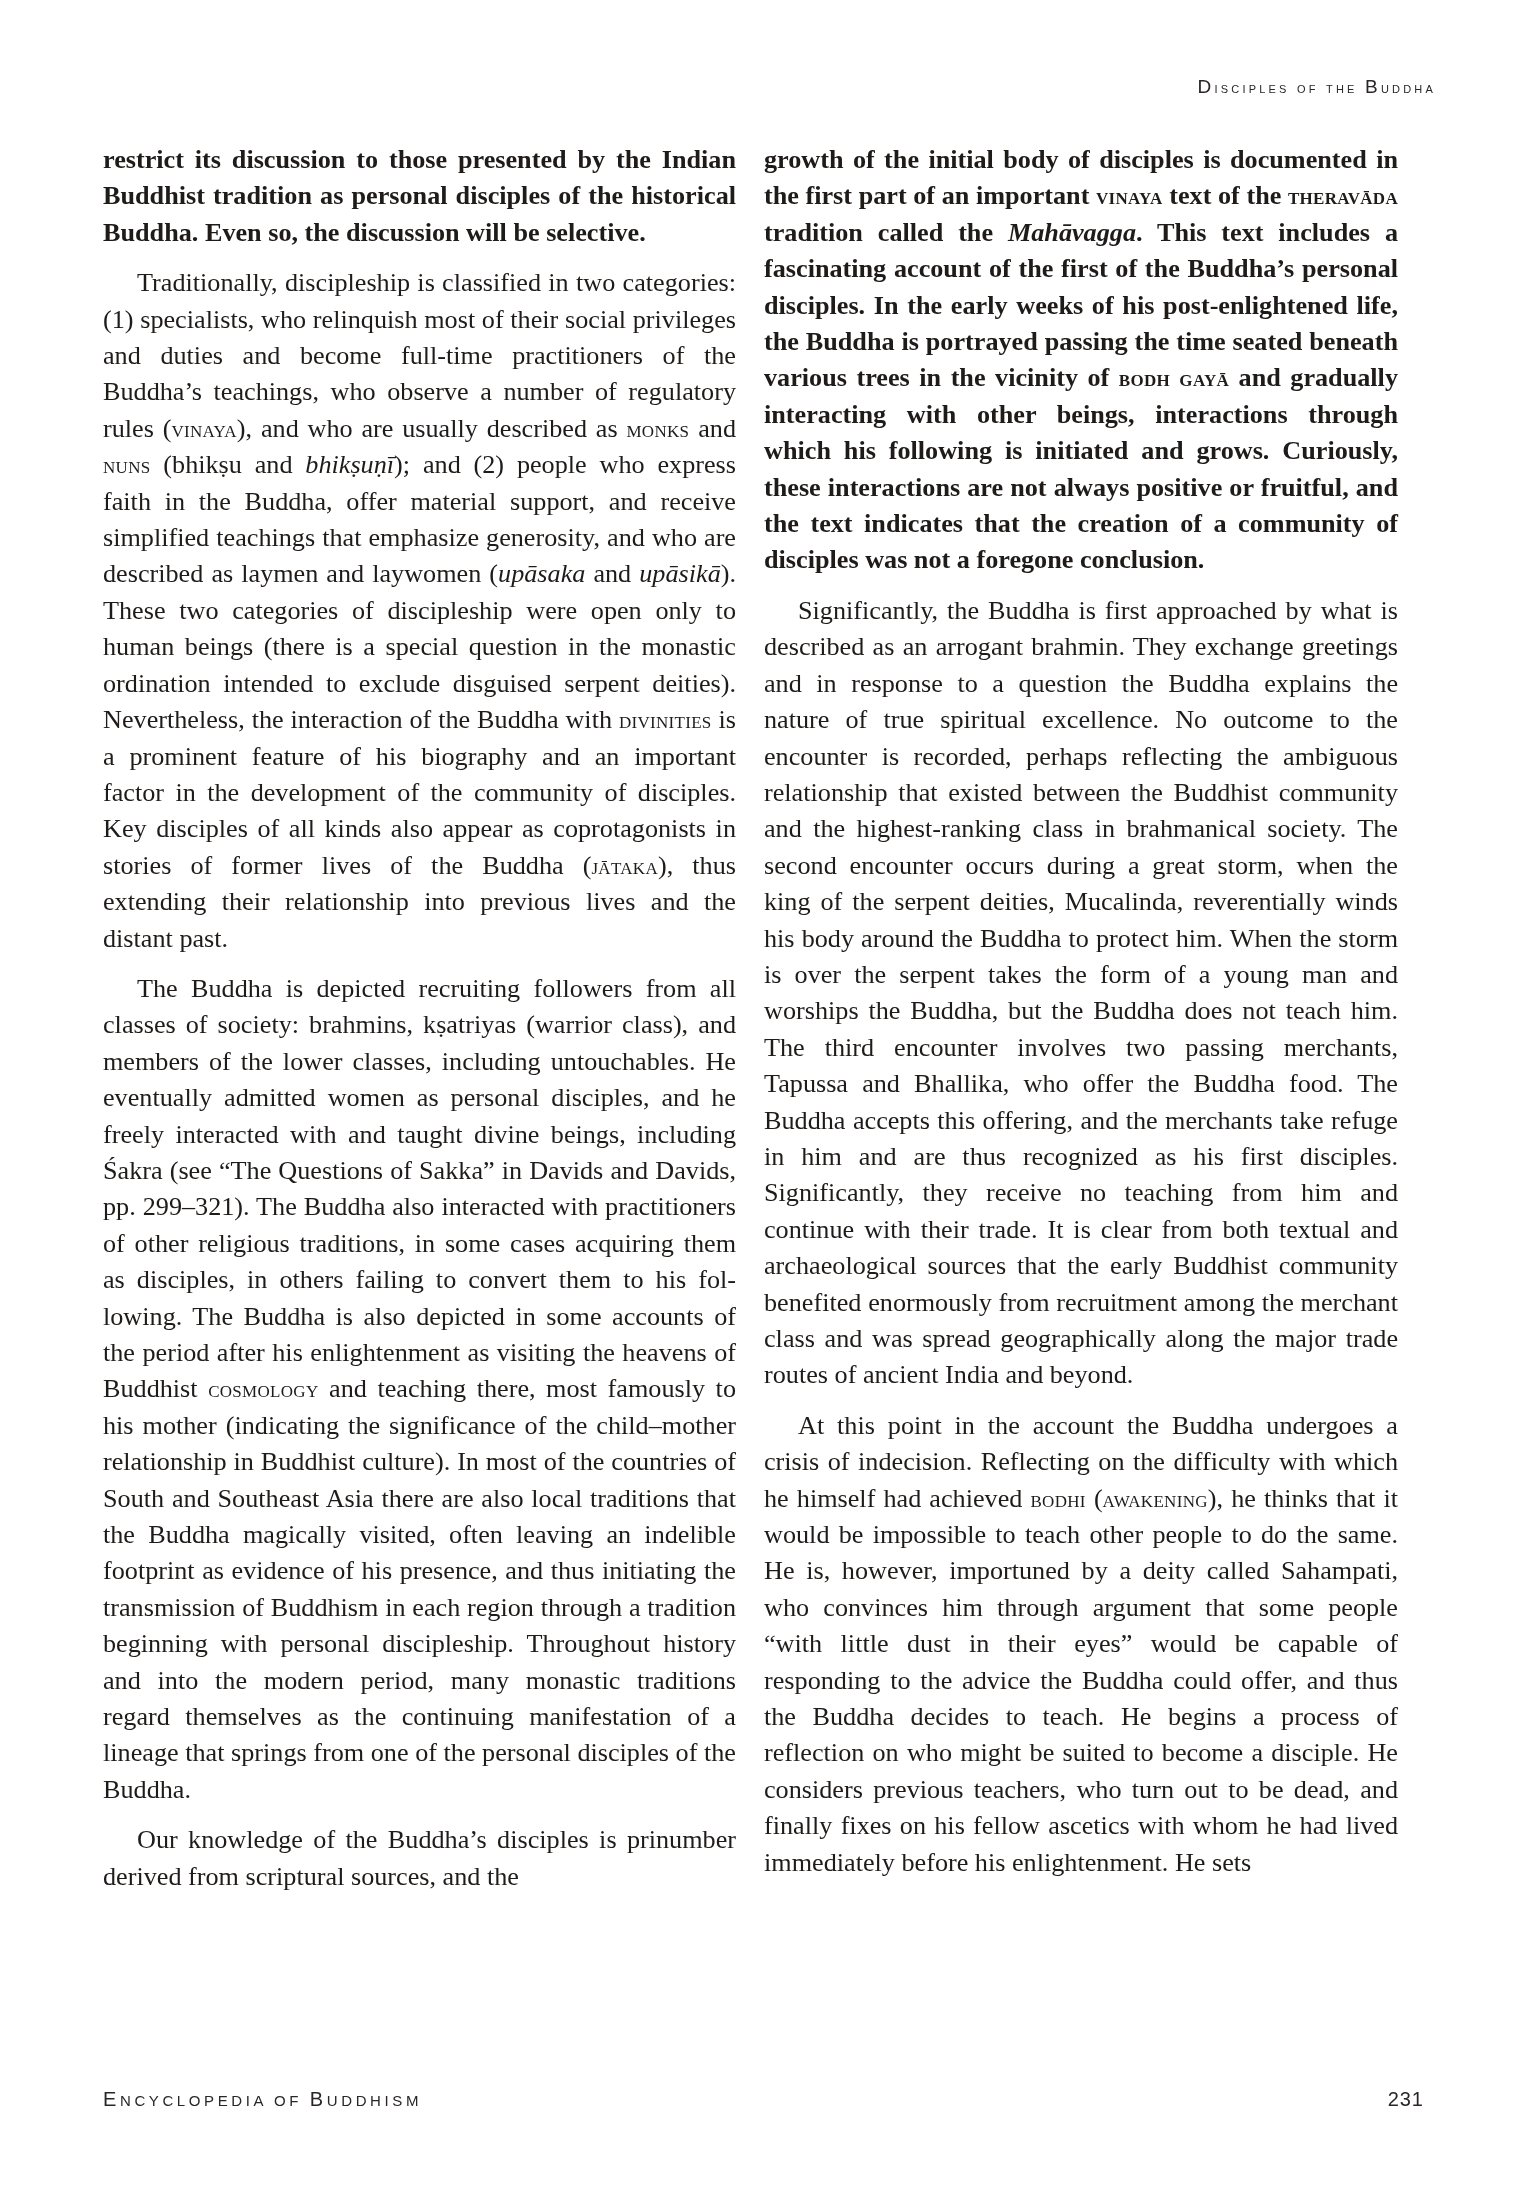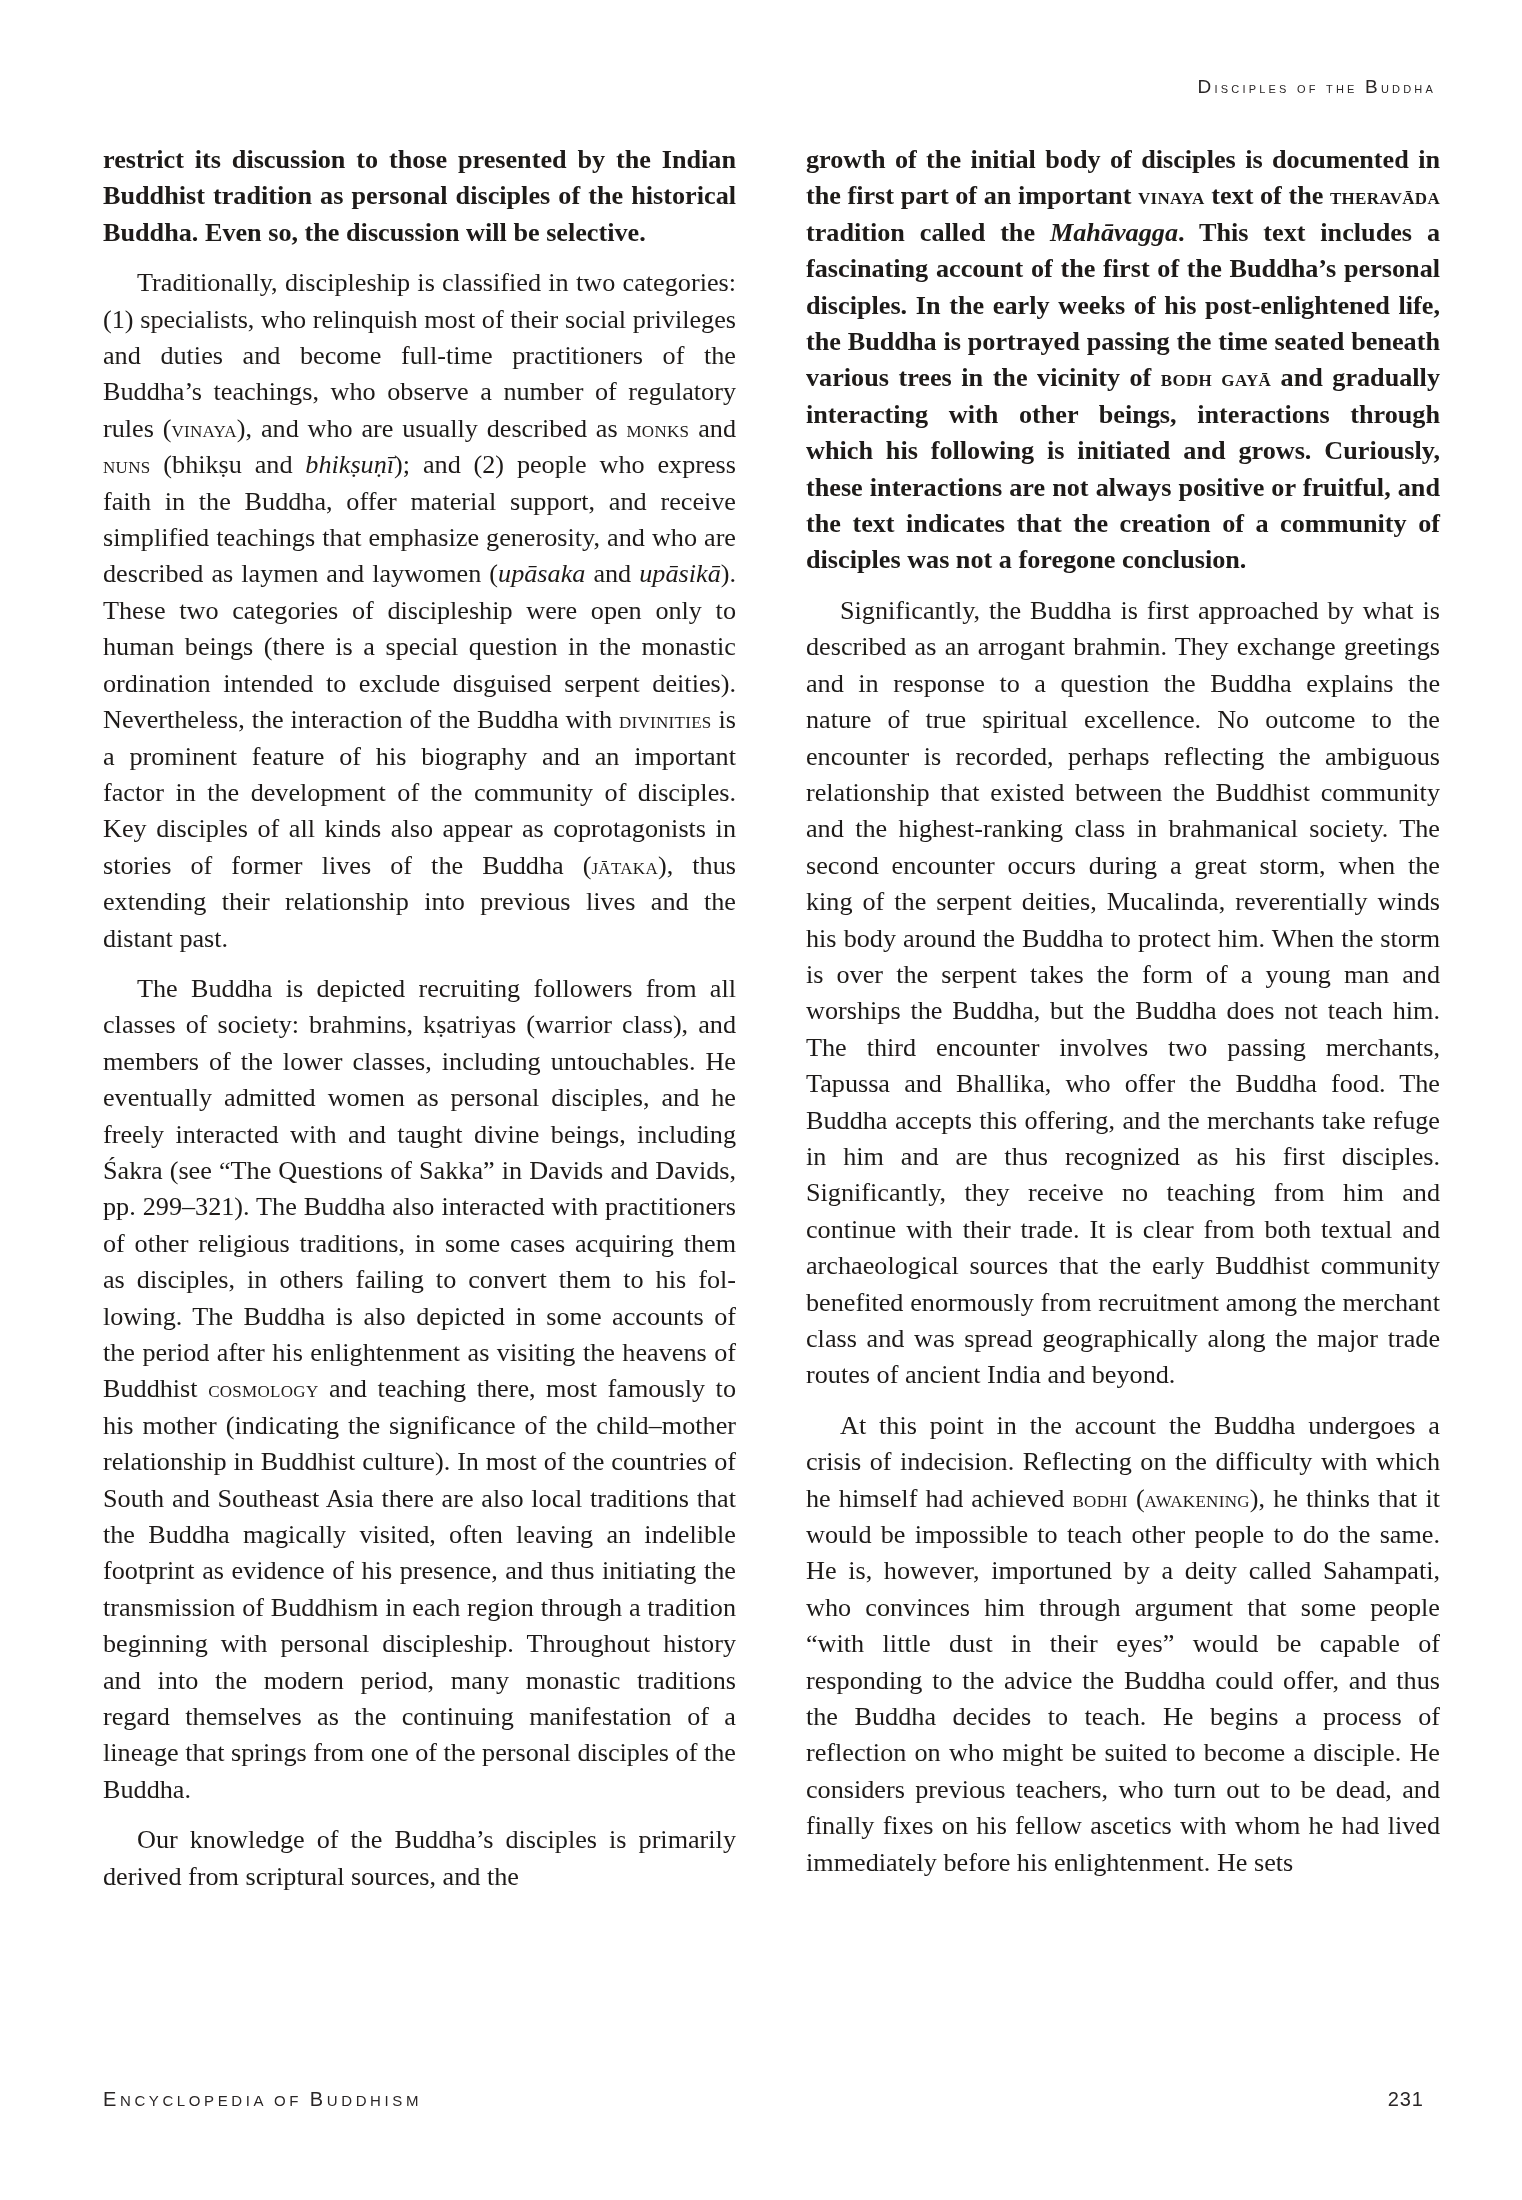--- a/index.html
+++ b/index.html
@@ -7,42 +7,42 @@
          font-family: "Liberation Serif", "DejaVu Serif", serif; color: #1e1b19; }
   .running-head { position: absolute; top: 76px; right: 86px;
                   font-family: "Liberation Sans", "DejaVu Sans", sans-serif;
                   font-size: 15px; letter-spacing: 3.2px; font-variant: small-caps;
                   text-transform: lowercase; color: #2a2626; text-align: center; }
   .running-head .cap { text-transform: uppercase; font-size: 19px; }
   .column { position: absolute; top: 142px; width: 633px;
             font-size: 26.2px; line-height: 36.4px; text-align: justify;
             hyphens: manual; }
   .col-left { left: 103px; }
-  .col-right { left: 806px; width: 634px; }
+  .col-right { left: 764px; width: 634px; }
   .column p { margin: 0 0 14px 0; text-indent: 34px; }
   .column p.cont { text-indent: 0; font-weight: bold; }
   .sc { font-variant: small-caps; text-transform: lowercase; font-size: 0.92em; letter-spacing: 0.3px; }
   .it { font-style: italic; }
   .footer { position: absolute; top: 2088px; left: 103px; right: 98px; height: 30px;
             font-family: "Liberation Sans", "DejaVu Sans", sans-serif; color: #2a2626; }
   .footer-title { position: absolute; left: 0; top: 0; font-size: 15px; letter-spacing: 3.6px;
                   text-transform: uppercase; }
   .footer-title .big { font-size: 20px; }
   .page-number { position: absolute; right: 0; top: 0; font-size: 20px; letter-spacing: 1px; }
 </style>
 </head>
 <body>
 
 <div class="running-head"><span class="cap">D</span>isciples of the <span class="cap">B</span>uddha</div>
 
 <div class="column col-left">
     <p class="cont"><span>restrict its discussion to those presented by the Indian Buddhist tradition as personal disciples of the histori­cal Buddha. Even so, the discussion will be selective.</span></p>
     <p><span>Traditionally, discipleship is classified in two cate­gories: (1) specialists, who relinquish most of their so­cial privileges and duties and become full-time practitioners of the Buddha’s teachings, who observe a number of regulatory rules (</span><span class="sc">VINAYA</span><span>), and who are usually described as </span><span class="sc">MONKS</span><span> and </span><span class="sc">NUNS</span><span> (bhikṣu and </span><span class="it">bhikṣuṇī</span><span>); and (2) people who express faith in the Bud­dha, offer material support, and receive simplified teachings that emphasize generosity, and who are de­scribed as laymen and laywomen (</span><span class="it">upāsaka</span><span> and </span><span class="it">up­āsikā</span><span>). These two categories of discipleship were open only to human beings (there is a special question in the monastic ordination intended to exclude disguised serpent deities). Nevertheless, the interaction of the Buddha with </span><span class="sc">DIVINITIES</span><span> is a prominent feature of his biography and an important factor in the development of the community of disciples. Key disciples of all kinds also appear as coprotagonists in stories of former lives of the Buddha (</span><span class="sc">JĀTAKA</span><span>), thus extending their relation­ship into previous lives and the distant past.</span></p>
     <p><span>The Buddha is depicted recruiting followers from all classes of society: brahmins, kṣatriyas (warrior class), and members of the lower classes, including un­touchables. He eventually admitted women as per­sonal disciples, and he freely interacted with and taught divine beings, including Śakra (see “The Ques­tions of Sakka” in Davids and Davids, pp. 299–321). The Buddha also interacted with practitioners of other religious traditions, in some cases acquiring them as disciples, in others failing to convert them to his fol­lowing. The Buddha is also depicted in some accounts of the period after his enlightenment as visiting the heavens of Buddhist </span><span class="sc">COSMOLOGY</span><span> and teaching there, most famously to his mother (indicating the signifi­cance of the child–mother relationship in Buddhist culture). In most of the countries of South and South­east Asia there are also local traditions that the Bud­dha magically visited, often leaving an indelible footprint as evidence of his presence, and thus initiat­ing the transmission of Buddhism in each region through a tradition beginning with personal disciple­ship. Throughout history and into the modern period, many monastic traditions regard themselves as the continuing manifestation of a lineage that springs from one of the personal disciples of the Buddha.</span></p>
-    <p><span>Our knowledge of the Buddha’s disciples is pri­marily derived from scriptural sources, and the</span></p>
+    <p><span>Our knowledge of the Buddha’s disciples is pri­number derived from scriptural sources, and the</span></p>
   </div>
 <div class="column col-right">
     <p class="cont"><span>growth of the initial body of disciples is documented in the first part of an important </span><span class="sc">VINAYA</span><span> text of the </span><span class="sc">Theravāda</span><span> tradition called the </span><span class="it">Mahāvagga</span><span>. This text includes a fascinating account of the first of the Bud­dha’s personal disciples. In the early weeks of his post-enlightened life, the Buddha is portrayed passing the time seated beneath various trees in the vicinity of </span><span class="sc">Bodh Gayā</span><span> and gradually interacting with other be­ings, interactions through which his following is ini­tiated and grows. Curiously, these interactions are not always positive or fruitful, and the text indicates that the creation of a community of disciples was not a foregone conclusion.</span></p>
     <p><span>Significantly, the Buddha is first approached by what is described as an arrogant brahmin. They ex­change greetings and in response to a question the Buddha explains the nature of true spiritual excel­lence. No outcome to the encounter is recorded, per­haps reflecting the ambiguous relationship that existed between the Buddhist community and the highest-ranking class in brahmanical society. The sec­ond encounter occurs during a great storm, when the king of the serpent deities, Mucalinda, reverentially winds his body around the Buddha to protect him. When the storm is over the serpent takes the form of a young man and worships the Buddha, but the Bud­dha does not teach him. The third encounter involves two passing merchants, Tapussa and Bhallika, who of­fer the Buddha food. The Buddha accepts this offer­ing, and the merchants take refuge in him and are thus recognized as his first disciples. Significantly, they re­ceive no teaching from him and continue with their trade. It is clear from both textual and archaeological sources that the early Buddhist community benefited enormously from recruitment among the merchant class and was spread geographically along the major trade routes of ancient India and beyond.</span></p>
     <p><span>At this point in the account the Buddha undergoes a crisis of indecision. Reflecting on the difficulty with which he himself had achieved </span><span class="sc">BODHI</span><span> (</span><span class="sc">AWAKENING</span><span>), he thinks that it would be impossible to teach other people to do the same. He is, however, importuned by a deity called Sahampati, who convinces him through argument that some people “with little dust in their eyes” would be capable of responding to the advice the Buddha could offer, and thus the Buddha decides to teach. He begins a process of reflection on who might be suited to become a disciple. He con­siders previous teachers, who turn out to be dead, and finally fixes on his fellow ascetics with whom he had lived immediately before his enlightenment. He sets</span></p>
   </div>
 
 <div class="footer">
   <span class="footer-title"><span class="big">E</span>ncyclopedia of <span class="big">B</span>uddhism</span>
   <span class="page-number">231</span>

